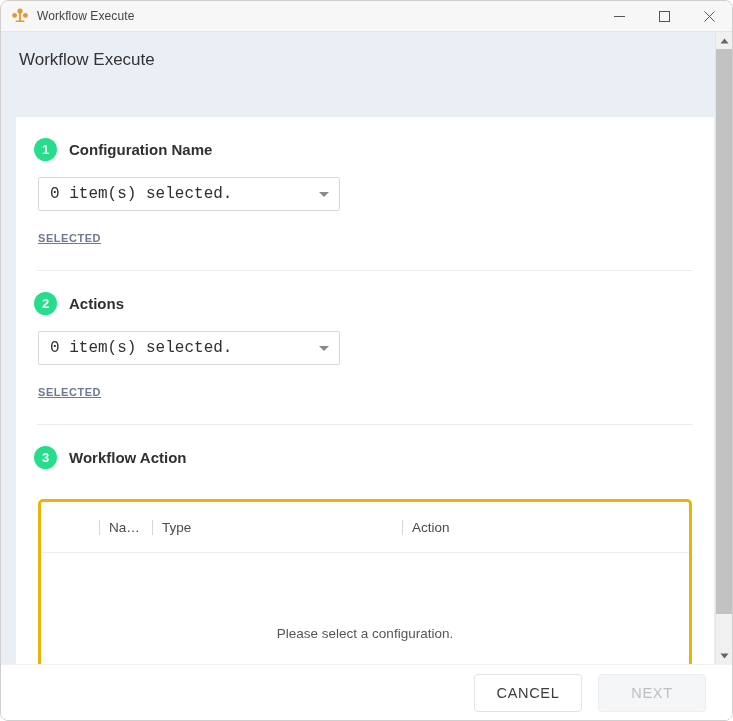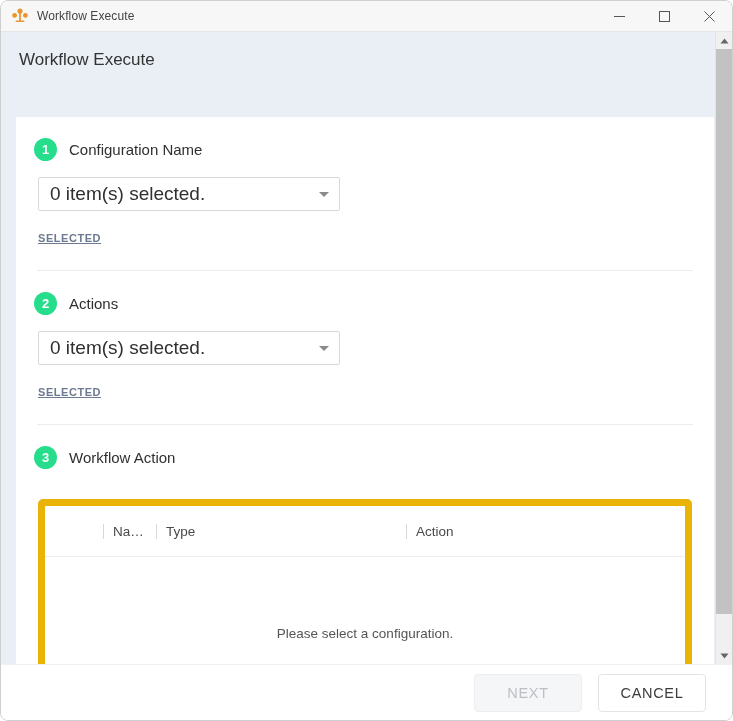--- a/index.html
+++ b/index.html
@@ -121,40 +121,42 @@
     font-weight: 700;
     display: flex;
     align-items: center;
     justify-content: center;
     margin-right: 12px;
     line-height: 1;
   }
   .step-label {
     font-size: 15px;
     color: #303030;
+    font-weight: bold;
   }
 
   .select-box {
     width: 302px;
     height: 34px;
     border: 1px solid #d8d8d8;
     border-radius: 2px;
     background: #ffffff;
     display: flex;
     align-items: center;
     padding: 0 10px 0 11px;
     cursor: pointer;
     margin-left: 4px;
   }
   .select-value {
     flex: 1 1 auto;
-    font-size: 19px;
+    font-size: 16px;
     color: #303030;
     white-space: nowrap;
     overflow: hidden;
+    font-family: Liberation Mono, monospace;
   }
   .caret {
     width: 0; height: 0;
     flex: 0 0 auto;
     border-left: 5px solid transparent;
     border-right: 5px solid transparent;
     border-top: 5px solid #8a8a8a;
   }
 
   .selected-label {
@@ -174,21 +176,21 @@
     margin-top: 24px;
     margin-left: 3px;
     margin-right: 3px;
   }
 
   
   .table-wrap {
     margin-top: 28px;
     margin-left: 4px;
     margin-right: 4px;
-    border: 7px solid #eab308;
+    border: 3px solid #eab308;
     border-radius: 5px;
     overflow: hidden;
     background: #fde047;
     height: 218px;
     display: flex;
     flex-direction: column;
   }
   .table-head {
     height: 51px;
     flex: 0 0 51px;
@@ -410,17 +412,17 @@
       <div class="sb-arrow down">
         <svg width="9" height="6" viewBox="0 0 9 6">
           <polygon points="0.5,0.5 8.5,0.5 4.5,5.5" fill="#666"></polygon>
         </svg>
       </div>
     </div>
 
   </div>
 
   <div class="footer">
+    <div class="btn btn-cancel">CANCEL</div>
     <div class="btn btn-next">NEXT</div>
-    <div class="btn btn-cancel">CANCEL</div>
   </div>
 
 </div>
 
 </body></html>

